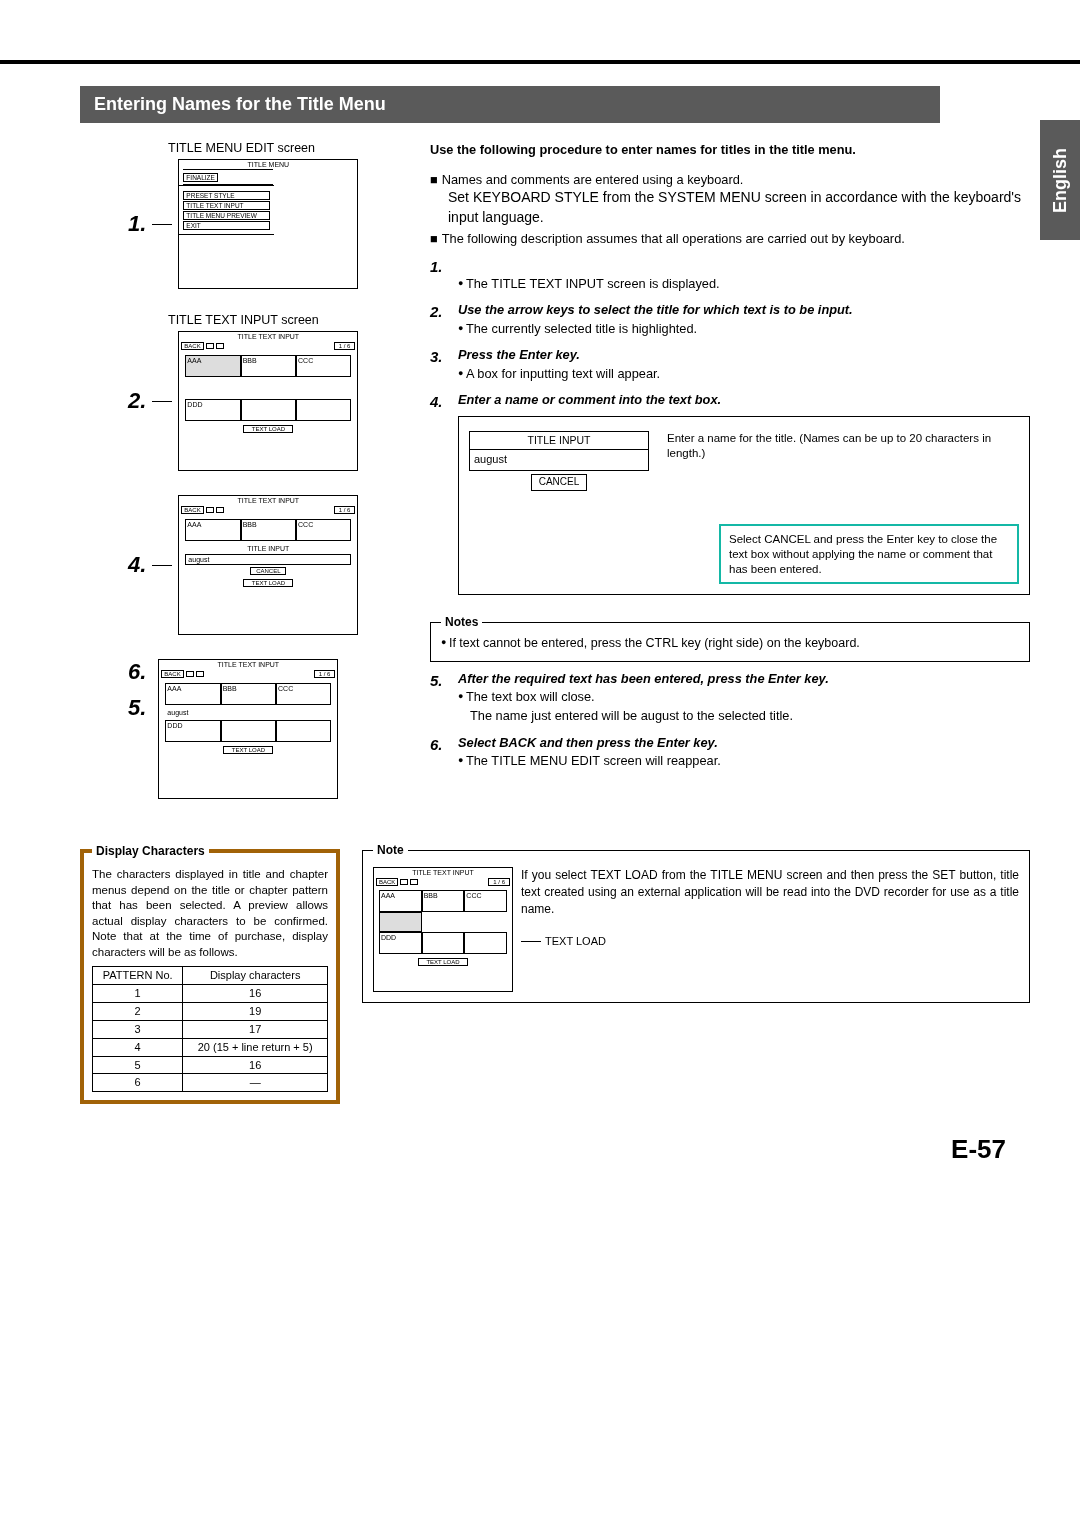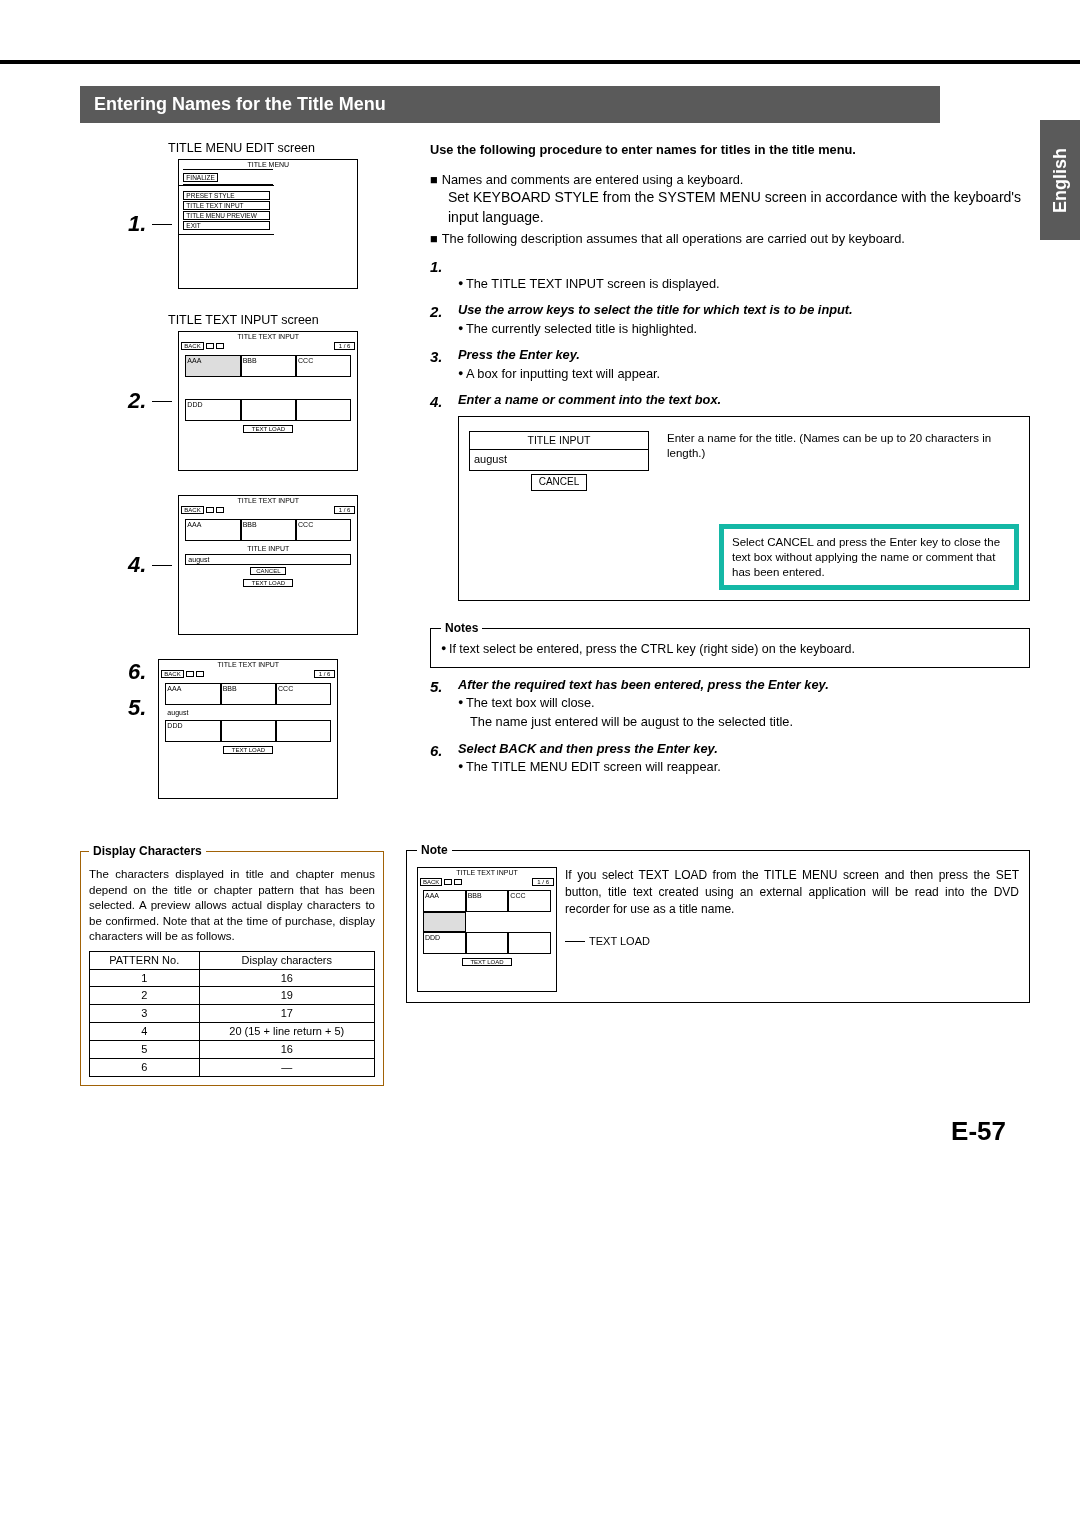--- a/index.html
+++ b/index.html
@@ -54,29 +54,29 @@
   .step-body { flex: 1; }
 
   .diagram-step4 { border: 1px solid #000; padding: 14px 10px 10px; position: relative; margin: 6px 0 12px; font-size: 11px; }
   .d4-row { display: flex; align-items: flex-start; gap: 18px; }
   .d4-box { border: 1px solid #000; font-size: 11px; }
   .d4-title-input { width: 180px; }
   .d4-title-hdr { text-align: center; font-size: 10.5px; padding: 1px 0; }
   .d4-input-line { border-top: 1px solid #000; padding: 2px 4px; font-size: 11px; }
   .d4-cancel { border: 1px solid #000; font-size: 10px; padding: 0 4px; width: 56px; text-align: center; margin: 3px auto; }
   .d4-hint { flex: 1; font-size: 11.5px; line-height: 1.3; }
-  .d4-note-box { border: 5px solid #14b8a6; padding: 6px 8px; font-size: 11.5px; line-height: 1.3; margin-top: 30px; width: 300px; margin-left: auto; }
+  .d4-note-box { border: 2px solid #14b8a6; padding: 6px 8px; font-size: 11.5px; line-height: 1.3; margin-top: 30px; width: 300px; margin-left: auto; }
 
   fieldset.note { border: 1px solid #000; padding: 6px 10px 8px; margin: 8px 0; }
   fieldset.note legend { font-weight: bold; font-size: 12px; padding: 0 4px; }
   fieldset.note .nb { font-size: 12.5px; line-height: 1.4; }
   fieldset.note .nb::before { content: "● "; font-size: 9px; vertical-align: 2px; }
 
   .bottom-row { display: flex; gap: 22px; margin-top: 20px; align-items: flex-start; }
-  fieldset.dc { border: 1px solid #a16207; padding: 8px 8px 8px; width: 304px; font-size: 11.5px; line-height: 1.35; }
+  fieldset.dc { border: 4px solid #a16207; padding: 8px 8px 8px; width: 260px; font-size: 11.5px; line-height: 1.35; }
   fieldset.dc legend { font-weight: bold; font-size: 12px; padding: 0 4px; }
   table.pat { border-collapse: collapse; width: 100%; margin-top: 6px; font-size: 11px; }
   table.pat th, table.pat td { border: 1px solid #000; text-align: center; padding: 1px 2px; font-weight: normal; }
 
   fieldset.note2 { border: 1px solid #000; padding: 10px; flex: 1; }
   fieldset.note2 legend { font-weight: bold; font-size: 12px; padding: 0 4px; }
   .note2-flex { display: flex; gap: 8px; }
   .note2-screen { width: 150px; }
   .note2-text { flex: 1; font-size: 12px; line-height: 1.4; text-align: justify; }
   .tl-label { font-size: 11px; margin-top: 28px; }
@@ -242,21 +242,21 @@
               <div class="d4-hint">Enter a name for the title. (Names can be up to 20 characters in length.)</div>
             </div>
             <div class="d4-note-box">Select CANCEL and press the Enter key to close the text box without applying the name or comment that has been entered.</div>
           </div>
         </div>
           </li>
       </ol>
 
       <fieldset class="note">
         <legend>Notes</legend>
-        <div class="nb">If text select be entered, press the CTRL key (right side) on the keyboard.</div>
+        <div class="nb">If text cannot be entered, press the CTRL key (right side) on the keyboard.</div>
       </fieldset>
 
       <ol class="steps" start="5" style="counter-reset: step 4">
         <li>
             <div class="step-body"><span class="step-title">After the required text has been entered, press the Enter key.</span><br><span class="sub-bullet">The text box will close.</span><br><span style="margin-left:12px">The name just entered will be august to the selected title.</span></div>
           </li>
         <li>
             <div class="step-body"><span class="step-title">Select BACK and then press the Enter key.</span><br><span class="sub-bullet">The TITLE MENU EDIT screen will reappear.</span></div>
           </li>
       </ol>

